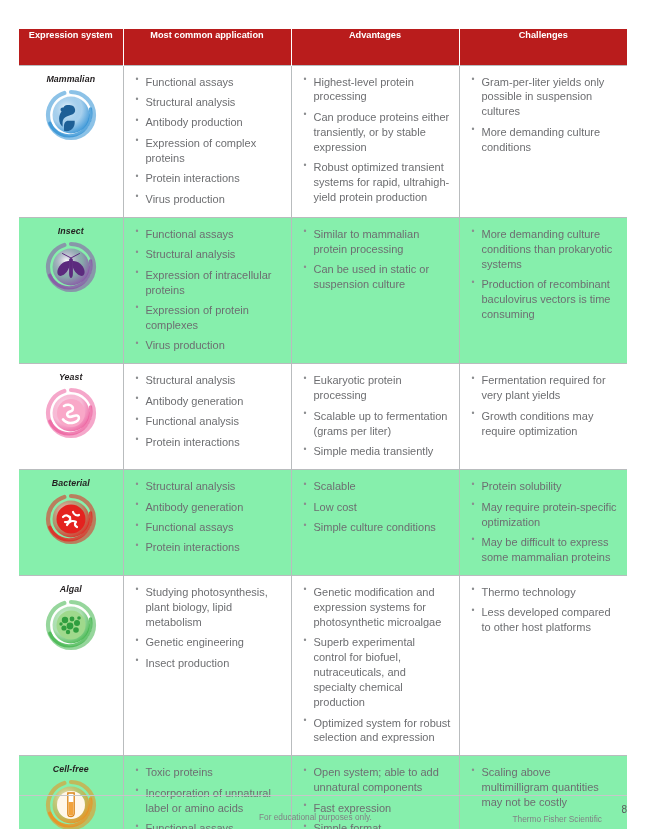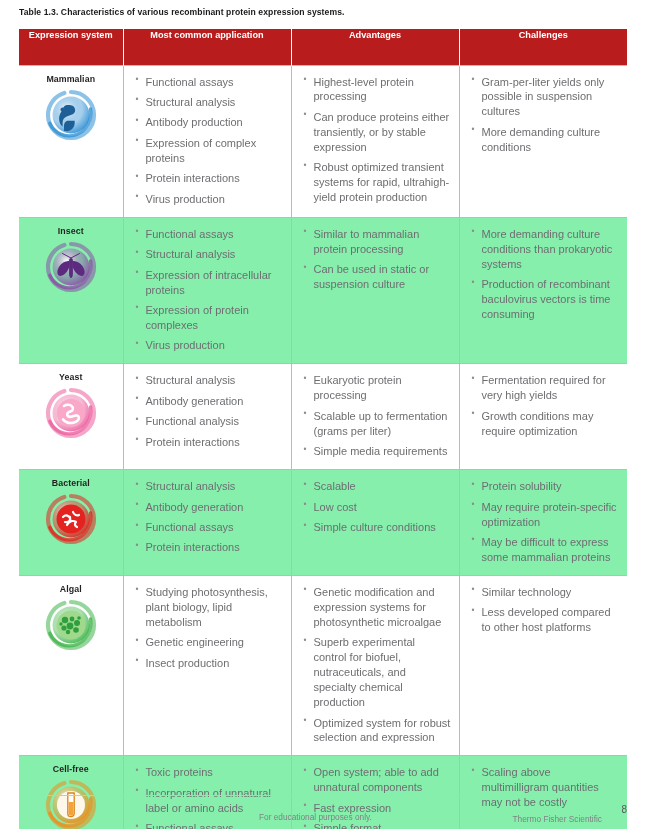--- a/index.html
+++ b/index.html
@@ -70,21 +70,21 @@
   col.c0 { width: 104px; }
   col.c1 { width: 168px; }
   col.c2 { width: 168px; }
   col.c3 { width: 168px; }
 
   tbody tr td {
     border-top: 1px solid #b9bcbe;
     border-left: 1px solid #b9bcbe;
     padding: 0;
   }
-  tbody tr td.col-sys { border-left: none; }
+  tbody tr td.col-sys { border-left: none; font-style: italic; }
   tbody tr.last td { border-bottom: 4px solid #a21caf; }
 
   tbody tr.shaded td { background: #86efac; }
   tbody tr.plain td { background: #ffffff; }
 
   .sys-cell {
     padding: 8px 6px 10px 6px;
     text-align: center;
   }
   .sys-name {
@@ -159,21 +159,20 @@
     top: -2px;
     font-size: 10px;
     color: #58595b;
   }
 </style>
 </head>
 <body>
 
 <div class="page">
 
-  <div class="table-caption">Table 1.3. Characteristics of various recombinant protein expression systems.</div>
 
   <div class="table-wrap">
     <table class="datatable">
       <colgroup>
         <col class="c0">
           <col class="c1">
           <col class="c2">
           <col class="c3">
       </colgroup>
       <thead>
@@ -296,26 +295,26 @@
                 <li>Structural analysis</li>
                 <li>Antibody generation</li>
                 <li>Functional analysis</li>
                 <li>Protein interactions</li>
               </ul>
             </td>
             <td>
               <ul class="bullets">
                 <li>Eukaryotic protein processing</li>
                 <li>Scalable up to fermentation (grams per liter)</li>
-                <li>Simple media requirements</li>
-              </ul>
-            </td>
-            <td>
-              <ul class="bullets">
-                <li>Fermentation required for very high yields</li>
+                <li>Simple media transiently</li>
+              </ul>
+            </td>
+            <td>
+              <ul class="bullets">
+                <li>Fermentation required for very plant yields</li>
                 <li>Growth conditions may require optimization</li>
               </ul>
             </td>
           </tr>
           <tr class="shaded">
             <td class="col-sys">
               <div class="sys-cell"><span class="sys-name">Bacterial</span><span><svg width="52" height="52" viewBox="0 0 52 52" class="sys-icon">
                     <defs>
                       <radialGradient id="g-bacterial-cell-icon" cx="38%" cy="34%" r="72%">
                         <stop offset="0%" stop-color="#ffffff"></stop>
@@ -391,21 +390,21 @@
             </td>
             <td>
               <ul class="bullets">
                 <li>Genetic modification and expression systems for photosynthetic microalgae</li>
                 <li>Superb experimental control for biofuel, nutraceuticals, and specialty chemical production</li>
                 <li>Optimized system for robust selection and expression</li>
               </ul>
             </td>
             <td>
               <ul class="bullets">
-                <li>Similar technology</li>
+                <li>Thermo technology</li>
                 <li>Less developed compared to other host platforms</li>
               </ul>
             </td>
           </tr>
           <tr class="shaded last">
             <td class="col-sys">
               <div class="sys-cell"><span class="sys-name">Cell-free</span><span><svg width="52" height="52" viewBox="0 0 52 52" class="sys-icon">
                     <defs>
                       <radialGradient id="g-cell-free-tube-icon" cx="38%" cy="34%" r="72%">
                         <stop offset="0%" stop-color="#ffffff"></stop>

